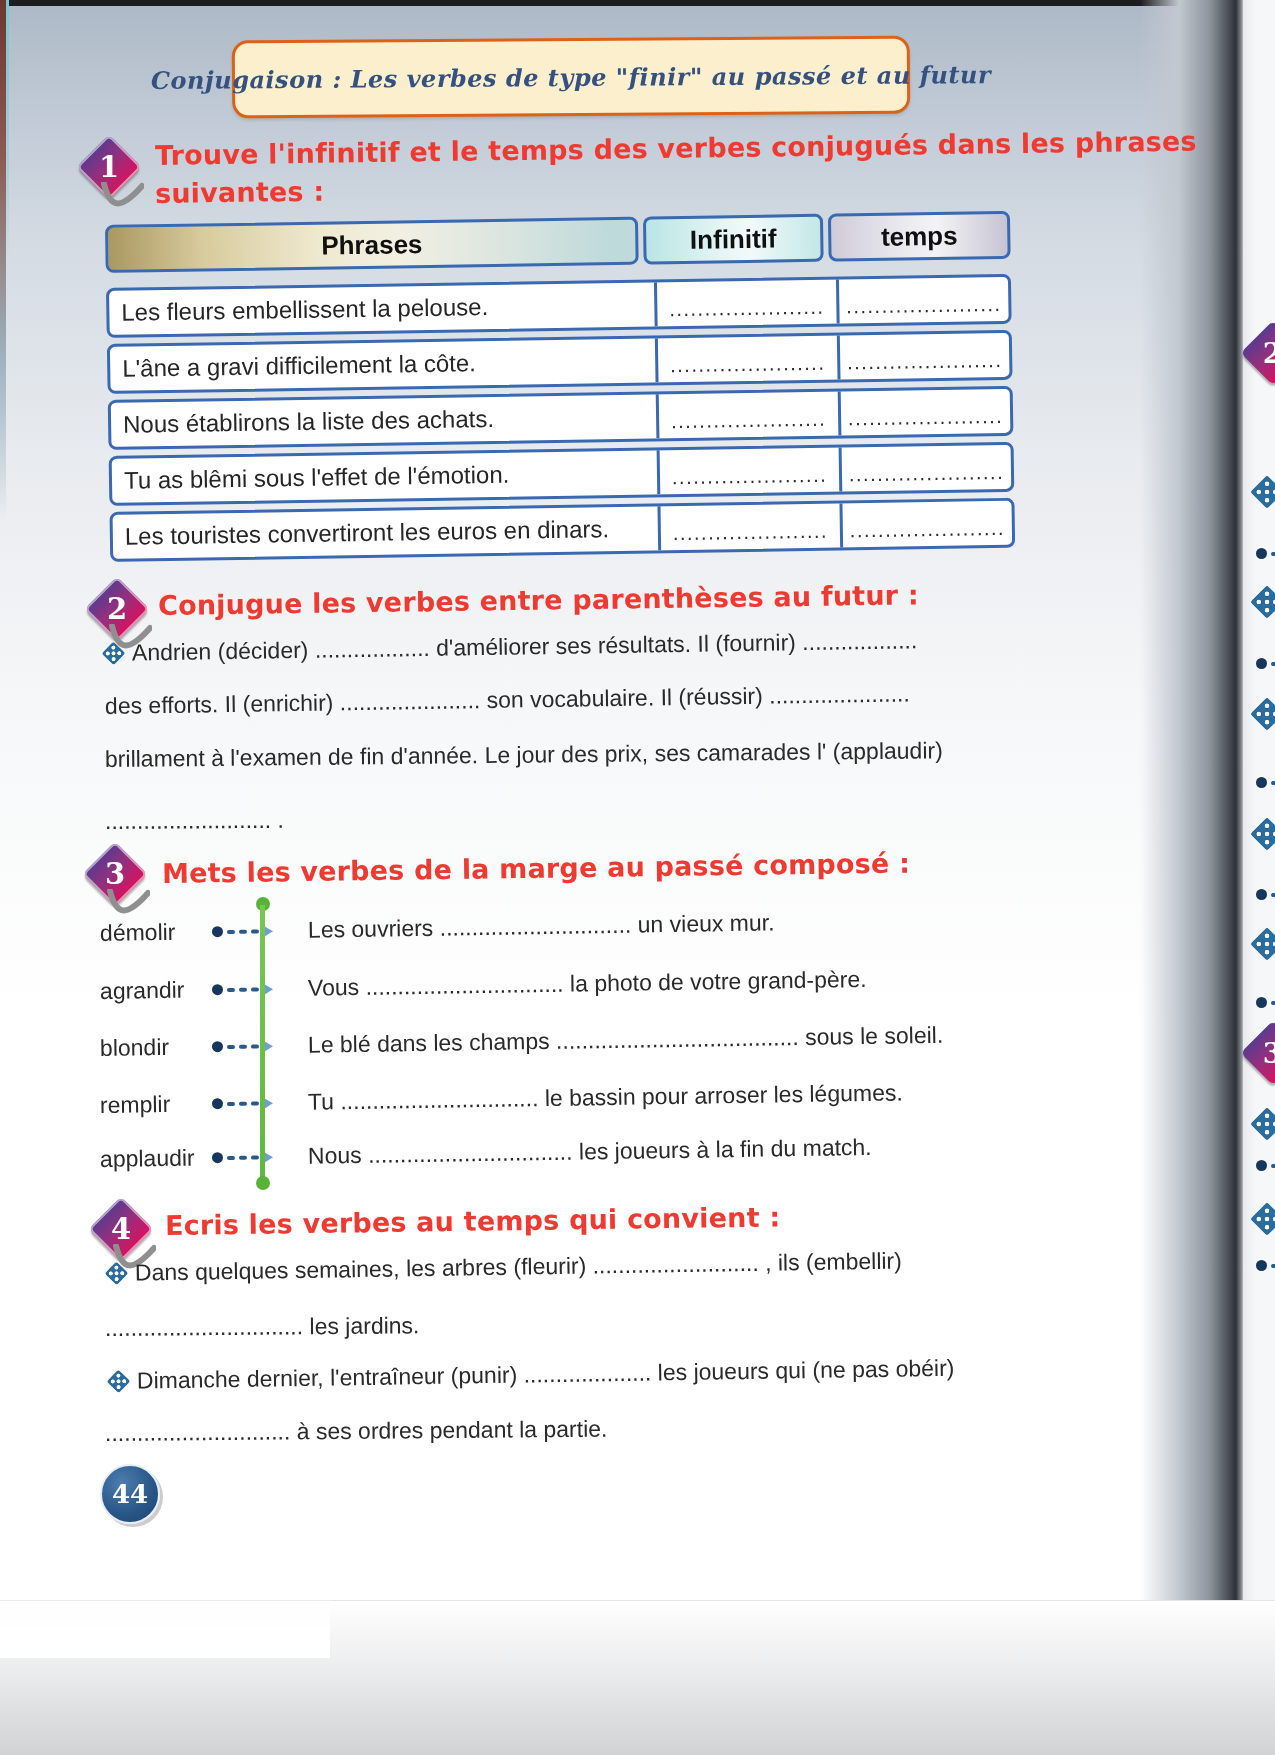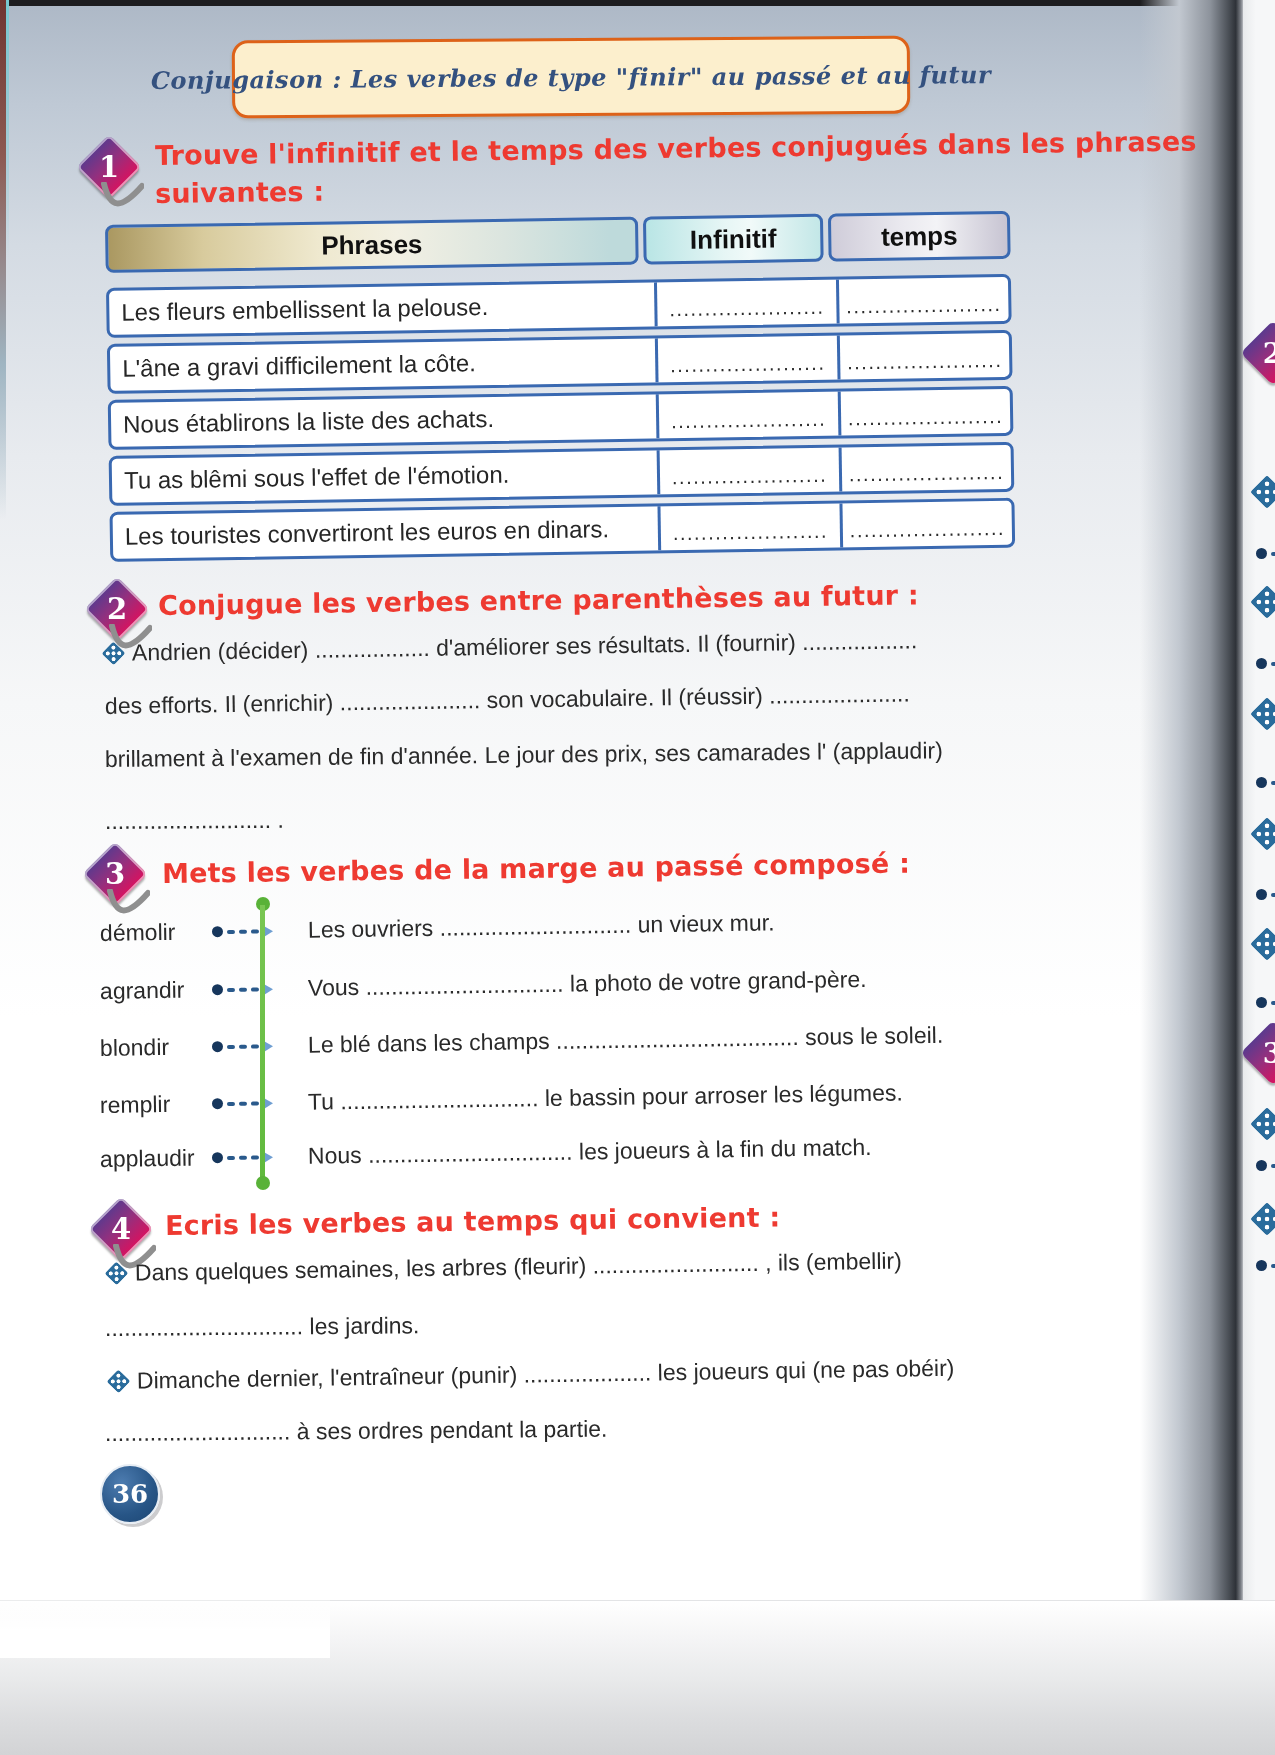--- a/index.html
+++ b/index.html
@@ -264,21 +264,21 @@
     <span>............................... les jardins.</span>
   </div>
   <div class="bodyline" style="left:110px;top:1368px;">
     <span class="dbullet"></span>
     <span>Dimanche dernier, l'entraîneur (punir) .................... les joueurs qui (ne pas obéir)</span>
   </div>
   <div class="bodyline" style="left:105px;top:1420px;transform:rotate(-0.5deg);">
     <span>............................. à ses ordres pendant la partie.</span>
   </div>
 
-  <div class="page-circle">36</div>
+  <div class="page-circle">44</div>
 
   <div id="next-page-edge">
       <div class="edge-item" style="top: 330px; left: 1250px;">
         <div class="edge-badge">
           <span>2</span>
         </div>
       </div>
       <div class="edge-item" style="top: 480px; left: 1255px;">
         <div class="edge-diamond"></div>
       </div>

